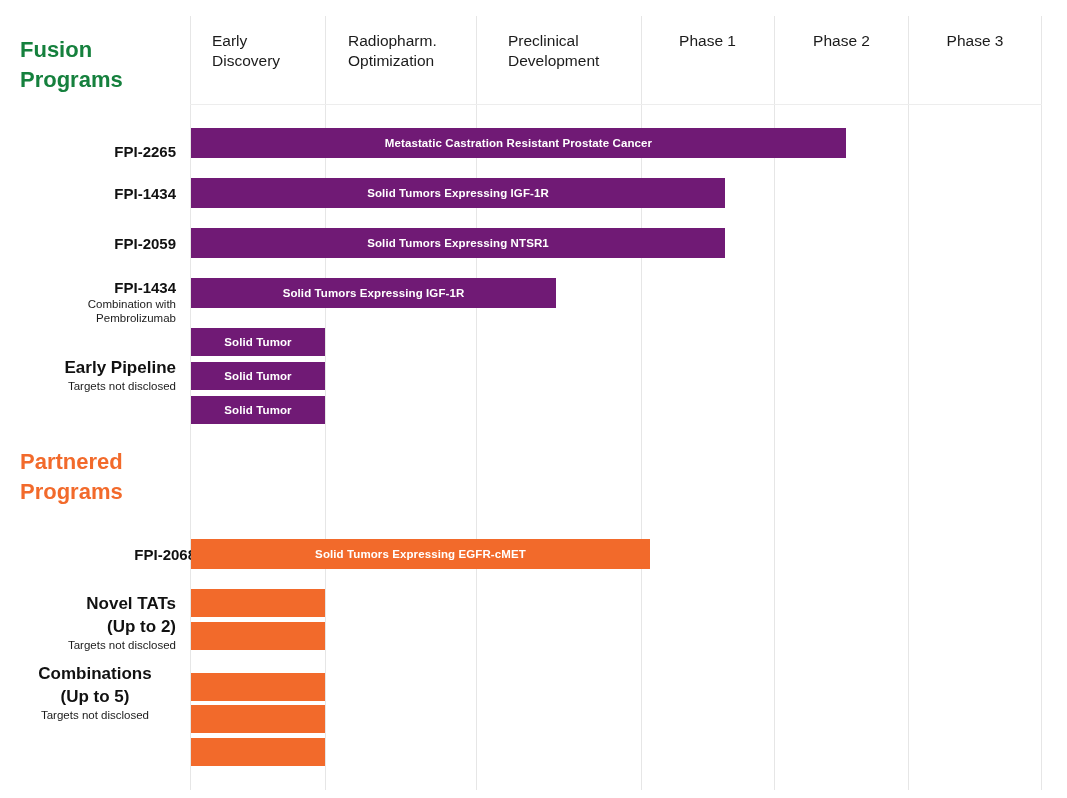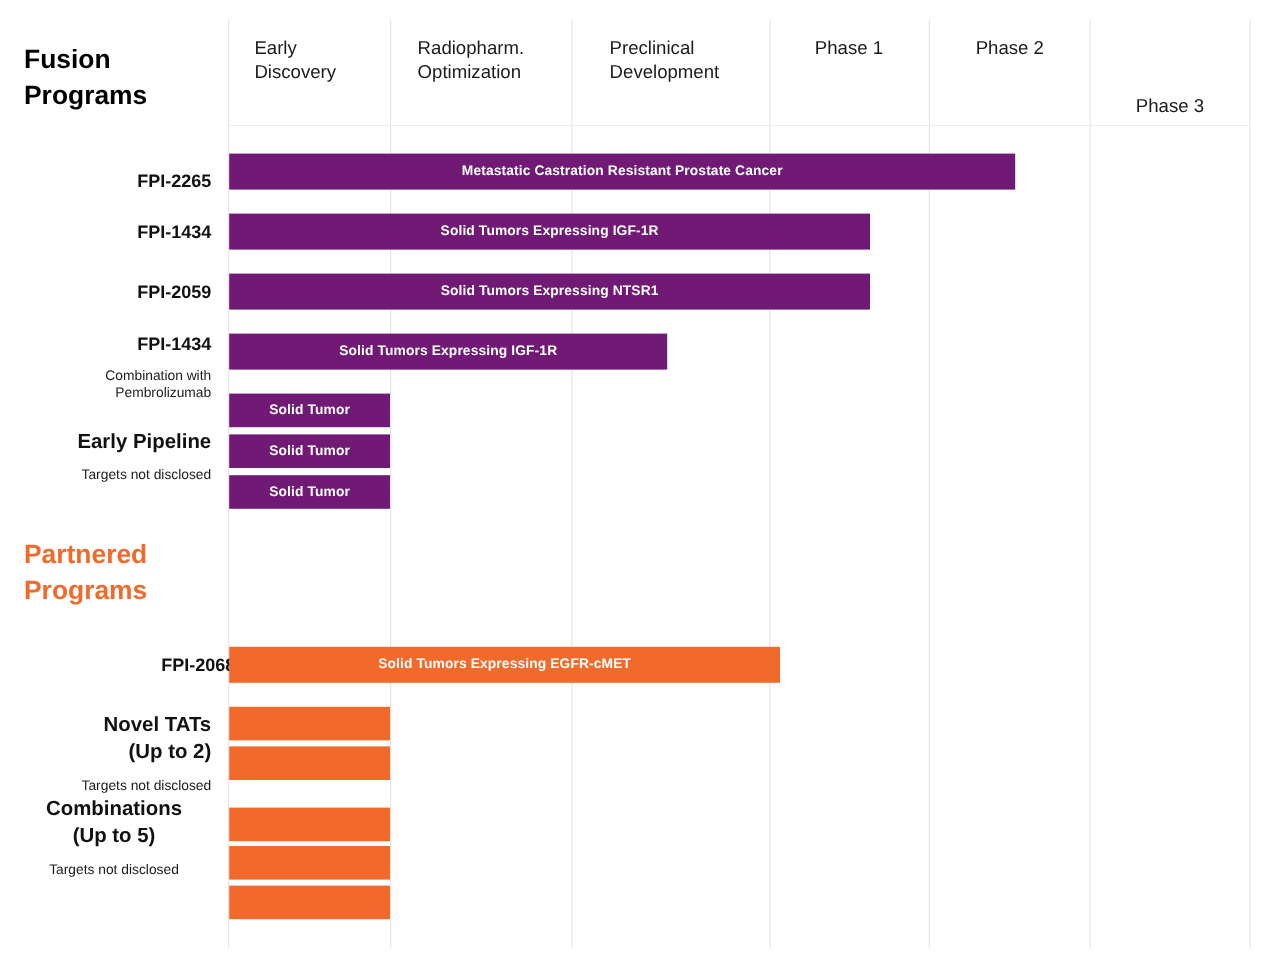--- a/index.html
+++ b/index.html
@@ -59,21 +59,21 @@
   
   .section-title {
     position: absolute;
     left: 20px;
     width: 165px;
     font-size: 22px;
     font-weight: bold;
     line-height: 30px;
     white-space: pre-line;
   }
-  .section-title.fusion { color: #000000; }
+  .section-title.fusion { color: #15803d; }
   .section-title.partnered { color: #f26a2b; }
 
   
   .row-label {
     position: absolute;
     left: 0;
     width: 176px;
     text-align: right;
     color: #111111;
   }
@@ -84,21 +84,20 @@
     line-height: 19px;
     white-space: pre-line;
   }
   .row-label .rl-sub {
     display: block;
     font-size: 11.5px;
     font-weight: normal;
     line-height: 14px;
     color: #1b1b1b;
     white-space: pre-line;
-    margin-top: 10px;
   }
   .row-label.ctr { text-align: center; width: 190px; }
 
   
   .bar {
     position: absolute;
     display: flex;
     align-items: center;
     justify-content: center;
     color: #ffffff;
@@ -129,21 +128,21 @@
   <div class="header-rule"></div>
 
   <div class="col-head left-al" style="left:212px; width:120px;">Early
 Discovery</div>
   <div class="col-head left-al" style="left:348px; width:140px;">Radiopharm.
 Optimization</div>
   <div class="col-head left-al" style="left:508px; width:140px;">Preclinical
 Development</div>
   <div class="col-head ctr" style="left:641px; width:133px;">Phase 1</div>
   <div class="col-head ctr" style="left:775px; width:133px;">Phase 2</div>
-  <div class="col-head ctr" style="left:908px; width:134px;margin-top:48px;">Phase 3</div>
+  <div class="col-head ctr" style="left:908px; width:134px;">Phase 3</div>
 
   <div class="section-title fusion" style="top:35px;">Fusion
 Programs</div>
   <div class="section-title partnered" style="top:447px;">Partnered
 Programs</div>
 
   <div class="row-label" style="top:142px;">
     <span class="rl-main">FPI-2265</span>
   </div>
   <div class="row-label" style="top:184px;">

